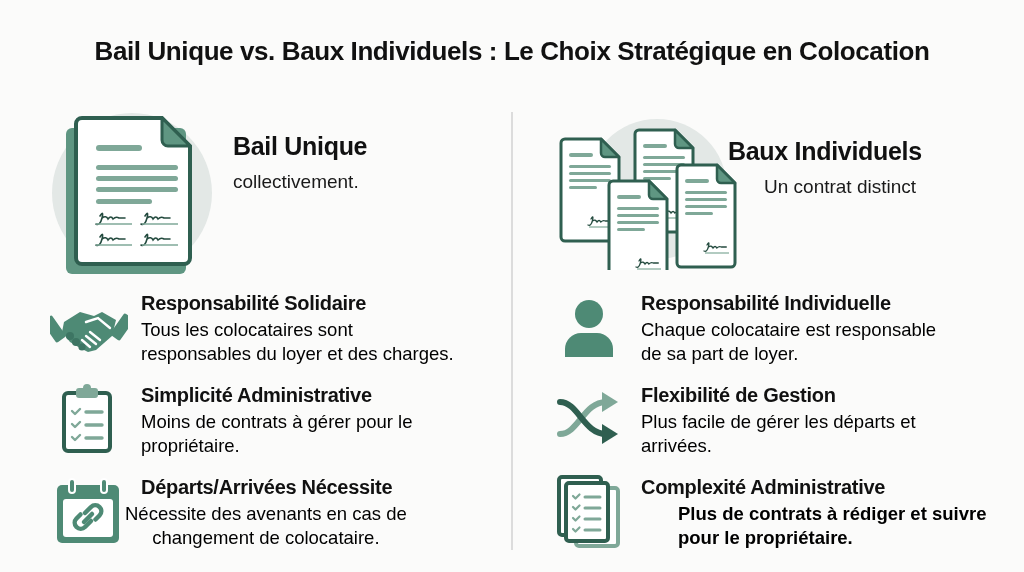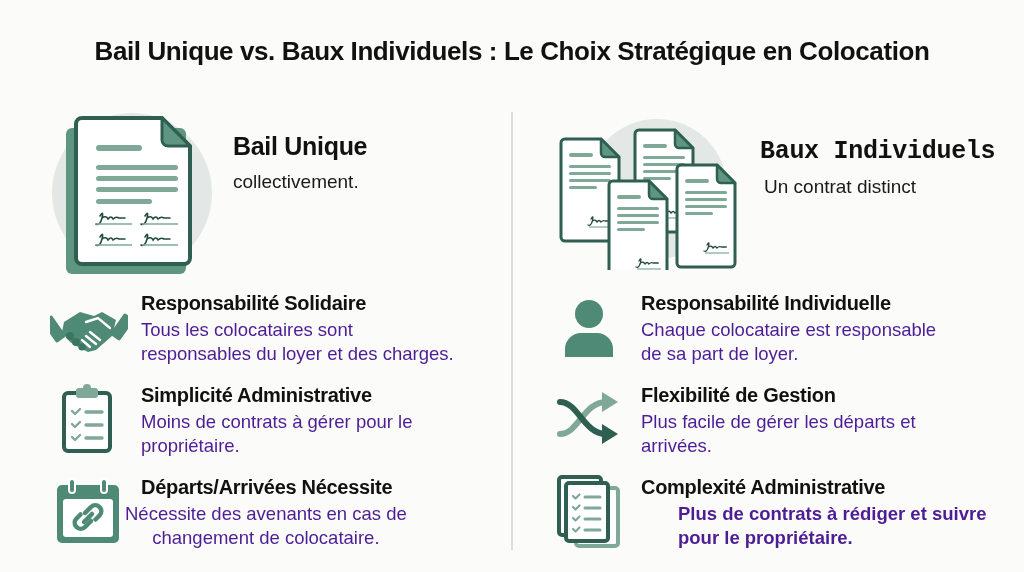--- a/index.html
+++ b/index.html
@@ -27,21 +27,21 @@
   .hero-desc {
     position: absolute; font-size: 19px; line-height: 24px; color: #1a1a1a;
   }
   .feature { position: absolute; }
   .feature .ficon { position: absolute; }
   .feature .ftitle {
     position: absolute; font-size: 20px; font-weight: bold; color: #111;
     white-space: nowrap; letter-spacing: -0.3px;
   }
   .feature .fdesc {
-    position: absolute; font-size: 18.5px; line-height: 24px; color: #4c1d95;
+    position: absolute; font-size: 18.5px; line-height: 24px; color: #000000;
     white-space: nowrap;
   }
 </style>
 </head>
 <body>
 
 <h1 class="title">Bail Unique vs. Baux Individuels : Le Choix Stratégique en Colocation</h1>
 
 <div class="divider"></div>
 
@@ -176,21 +176,21 @@
           <line x1="28" y1="88" x2="52" y2="88" stroke="#7fa898" stroke-width="1.2"></line>
         </g>
       </defs>
       <use href="#minidoc" x="8" y="24"></use>
       <use href="#minidoc" x="82" y="15"></use>
       <use href="#minidoc" x="124" y="50"></use>
       <use href="#minidoc" x="56" y="66"></use>
     </svg>
   </div>
 
-  <h2 class="hero-title" style="left:760px; top:137px;font-family:Liberation Mono, monospace;">Baux Individuels</h2>
+  <h2 class="hero-title" style="left:728px; top:137px;">Baux Individuels</h2>
   <div class="hero-desc" style="left:760px; top:175px;">
     <div style="padding-left:4px;">Un contrat distinct</div>
   </div>
 
   <div class="feature" style="left:0; top:0;">
     <div class="ficon" style="left:562px; top:299px; width:54px; height:60px;">
       <svg width="54" height="60" viewBox="0 0 54 60">
         <circle cx="27" cy="15" r="14" fill="#4e8a75"></circle>
         <path d="M3 58 V50 a16 16 0 0 1 16 -16 H35 a16 16 0 0 1 16 16 V58 Z" fill="#4e8a75"></path>
       </svg>

